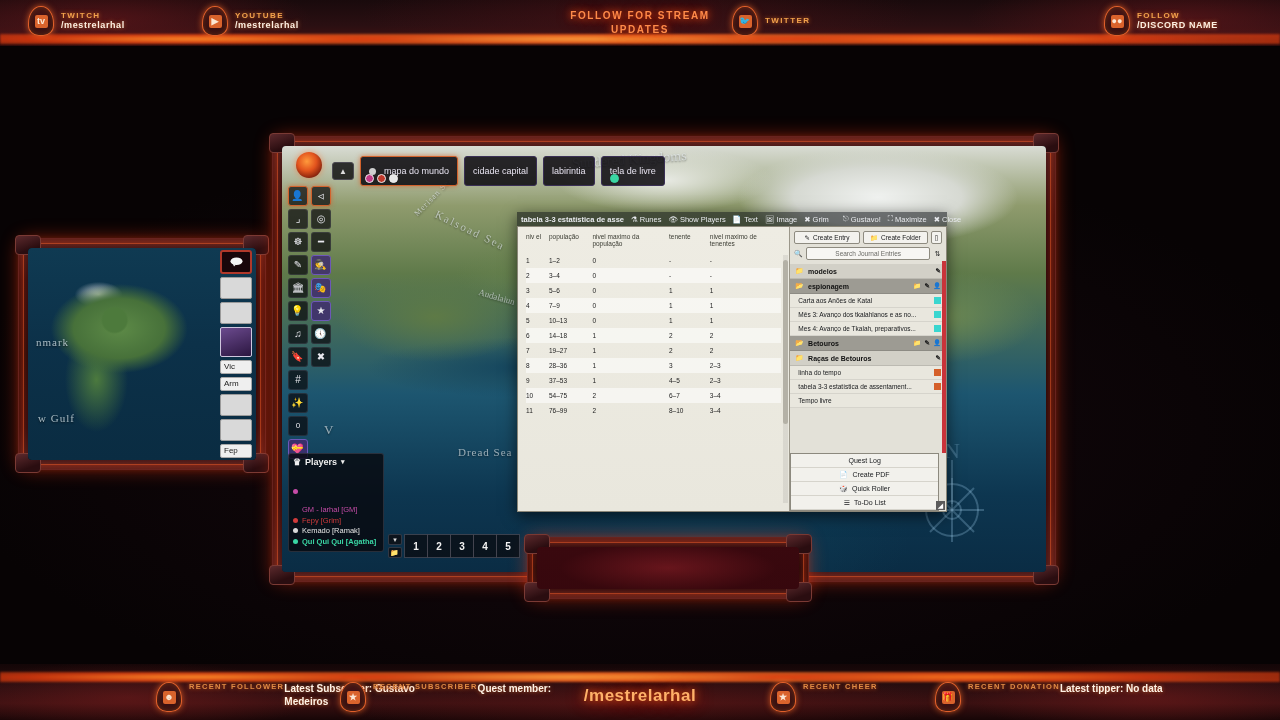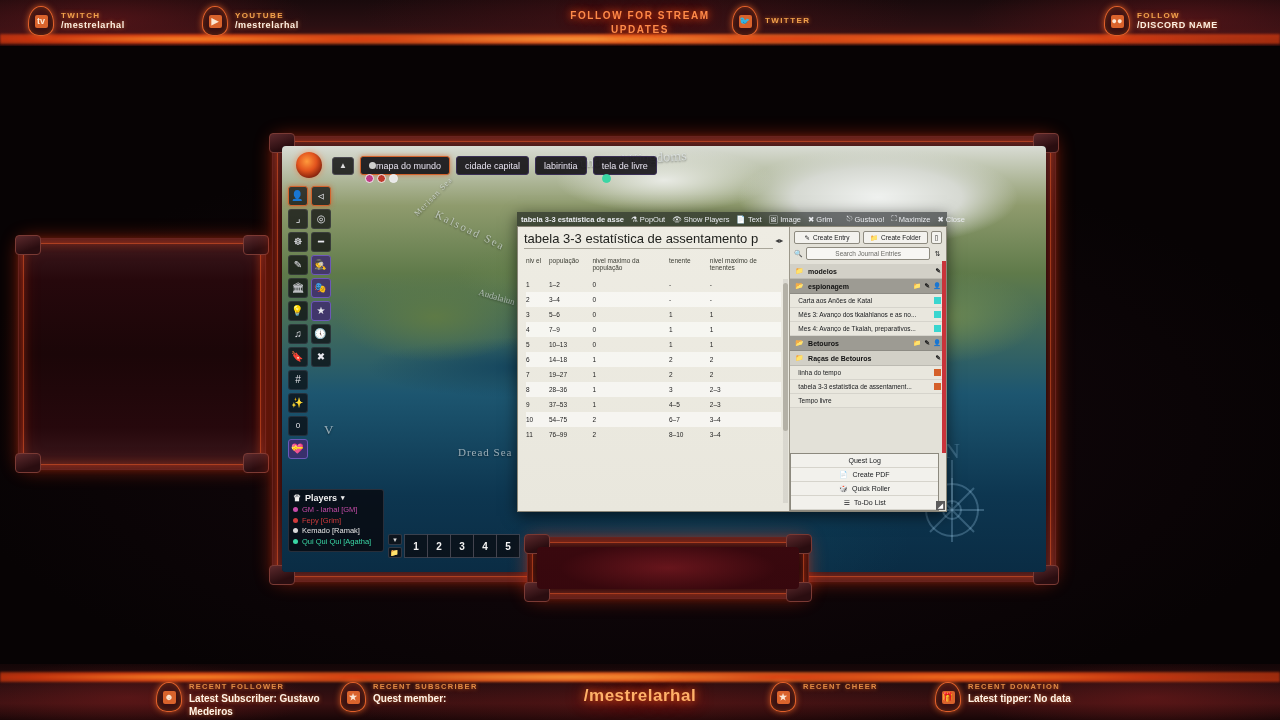--- a/index.html
+++ b/index.html
@@ -89,21 +89,21 @@
     background:
       radial-gradient(ellipse 260px 50px at 10% 60%, rgba(130,30,30,.45), transparent 72%),
       radial-gradient(ellipse 420px 50px at 50% 70%, rgba(110,25,25,.4), transparent 72%),
       radial-gradient(ellipse 260px 50px at 90% 60%, rgba(130,30,30,.45), transparent 72%),
       linear-gradient(180deg, #130607 0%, #2b0e10 45%, #3a1011 70%, #170607 100%);
   }
   #bottombar .emberline { top: 8px; }
   .botslot {
     position: absolute; display: flex; align-items: flex-start; gap: 7px; top: 18px;
   }
-  .botslot .labels { display: flex; flex-direction: column; line-height: 1.3; }
+  .botslot .labels { display: flex; line-height: 1.3; }
   .botslot .cap {
     font-size: 7.5px; letter-spacing: 1.3px; font-weight: bold;
     color: #e08a44; text-shadow: 0 0 4px rgba(255,100,30,.8);
   }
   .botslot .val {
     font-size: 10px; font-weight: bold; color: #fff3e6; max-width: 150px;
     text-shadow: 0 0 4px rgba(255,130,50,.65);
   }
   #channelname {
     position: absolute; left: 540px; top: 686px; width: 200px; text-align: center;
@@ -208,21 +208,21 @@
   
   #navbar {
     position: absolute; left: 50px; top: 10px; display: flex; align-items: center; gap: 6px;
     z-index: 6;
   }
   .navcollapse {
     width: 22px; height: 18px; background: rgba(12,12,14,.82); border: 1px solid #4c4a52;
     border-radius: 3px; color: #ddd; font-size: 8px; display: flex; align-items:center; justify-content:center;
   }
   .scenetab {
-    position: relative; height: 19px; padding: 0 8px; display: flex; align-items: center; gap: 0;
+    position: relative; height: 30px; padding: 0 8px; display: flex; align-items: center; gap: 8px;
     background: rgba(10,8,14,.86); border: 1px solid #3a2f55; border-radius: 3px;
     color: #e6e2ef; font-size: 9px; white-space: nowrap;
   }
   .scenetab.active { border-color: #d2622c; box-shadow: 0 0 5px rgba(215,95,40,.7); }
   .scenetab .dot { width:7px;height:7px;border-radius:50%;background:#cfcfcf;display:inline-block;}
   .tabmarks { position: absolute; left: 4px; top: 17px; display:flex; gap:3px; }
   .tabmarks span { width:9px;height:9px;border-radius:50%;border:1px solid #efefef;display:block;}
 
   
   #foundrylogo {
@@ -414,20 +414,42 @@
         <span class="handle">/DISCORD NAME</span>
       </div>
     </div>
   </div>
 
   <div class="frame" id="leftframe">
     <div class="corner c-tl"></div>
     <div class="corner c-tr"></div>
     <div class="corner c-bl"></div>
     <div class="corner c-br"></div>
+    <div class="inner">
+      <div class="minimap">
+        <span class="lbl" style="left:8px;top:88px;">nmark</span>
+        <span class="lbl" style="left:10px;top:164px;">w Gulf</span>
+      </div>
+      <div class="mm-panel">
+        <div class="mm-cam">
+          <svg width="13" height="10" viewBox="0 0 13 10" aria-hidden="true">
+              <ellipse cx="6.5" cy="4.3" rx="6" ry="3.8" fill="#f4f4f4"></ellipse>
+              <polygon points="3,7 4,9.6 6,7.6" fill="#f4f4f4"></polygon>
+            </svg>
+        </div>
+        <div class="mm-cell"></div>
+        <div class="mm-cell"></div>
+        <div class="mm-token"></div>
+        <div class="mm-txt">Vic</div>
+        <div class="mm-txt">Arm</div>
+        <div class="mm-cell"></div>
+        <div class="mm-cell"></div>
+        <div class="mm-txt">Fep</div>
+      </div>
+    </div>
   </div>
 
   <div class="frame" id="vtt-frame">
     <div class="corner c-tl"></div>
     <div class="corner c-tr"></div>
     <div class="corner c-bl"></div>
     <div class="corner c-br"></div>
 
     <div class="inner">
       <div id="vtt">
@@ -513,33 +535,33 @@
         </div>
 
         <div id="players">
           <div class="phead">
             <span>♛</span>
             <span>Players</span>
             <span style="font-size:7px;">▾</span>
           </div>
           <div class="prow">
             <span class="pdot" style="background:#c64ca8;"></span>
-            <span style="color:#c64ca8;">GM - larhal [GM]</span>
+            <span style="color:#c64ca8;margin-top:36px;">GM - larhal [GM]</span>
           </div>
           <div class="prow">
             <span class="pdot" style="background:#cf3b3b;"></span>
             <span style="color:#cf3b3b;">Fepy [Grim]</span>
           </div>
           <div class="prow">
             <span class="pdot" style="background:#d8d8d8;"></span>
             <span style="color:#e3e3e3;">Kemado [Ramak]</span>
           </div>
           <div class="prow">
             <span class="pdot" style="background:#3ad6a4;"></span>
-            <span style="color:#3ad6a4;">Qui Qui Qui [Agatha]</span>
+            <span style="color:#3ad6a4;font-weight:bold;">Qui Qui Qui [Agatha]</span>
           </div>
         </div>
 
         <div id="hotbar">
           <div class="side">
             <div class="sbtn">▾</div>
             <div class="sbtn">📁</div>
           </div>
           <div class="slot">1</div>
           <div class="slot">2</div>
@@ -547,21 +569,21 @@
           <div class="slot">4</div>
           <div class="slot">5</div>
         </div>
 
         <div id="journal">
 
           <div class="jhead">
             <span class="jtitle">tabela 3-3 estatística de asse</span>
             <span class="hbtn">
               <span>⚗</span>
-              <span>PopOut</span>
+              <span>Runes</span>
             </span>
             <span class="hbtn">
               <span>👁</span>
               <span>Show Players</span>
             </span>
             <span class="hbtn">
               <span>📄</span>
               <span>Text</span>
             </span>
             <span class="hbtn">
@@ -583,24 +605,20 @@
             </span>
             <span class="hbtn">
               <span>✖</span>
               <span>Close</span>
             </span>
           </div>
 
           <div class="jbody">
 
             <div class="jcontent">
-              <div class="jtitlebar">
-                <div class="tt">tabela 3-3 estatística de assentamento p</div>
-                <div class="navarrows">◂▸</div>
-              </div>
               <div class="jtable">
                 <table class="stat">
                   <thead>
                     <tr>
                       <th style="width:9%;">niv el</th>
                       <th style="width:17%;">população</th>
                       <th style="width:30%;">nivel maximo da população</th>
                       <th style="width:16%;">tenente</th>
                       <th style="width:28%;">nivel maximo de tenentes</th>
                     </tr>

